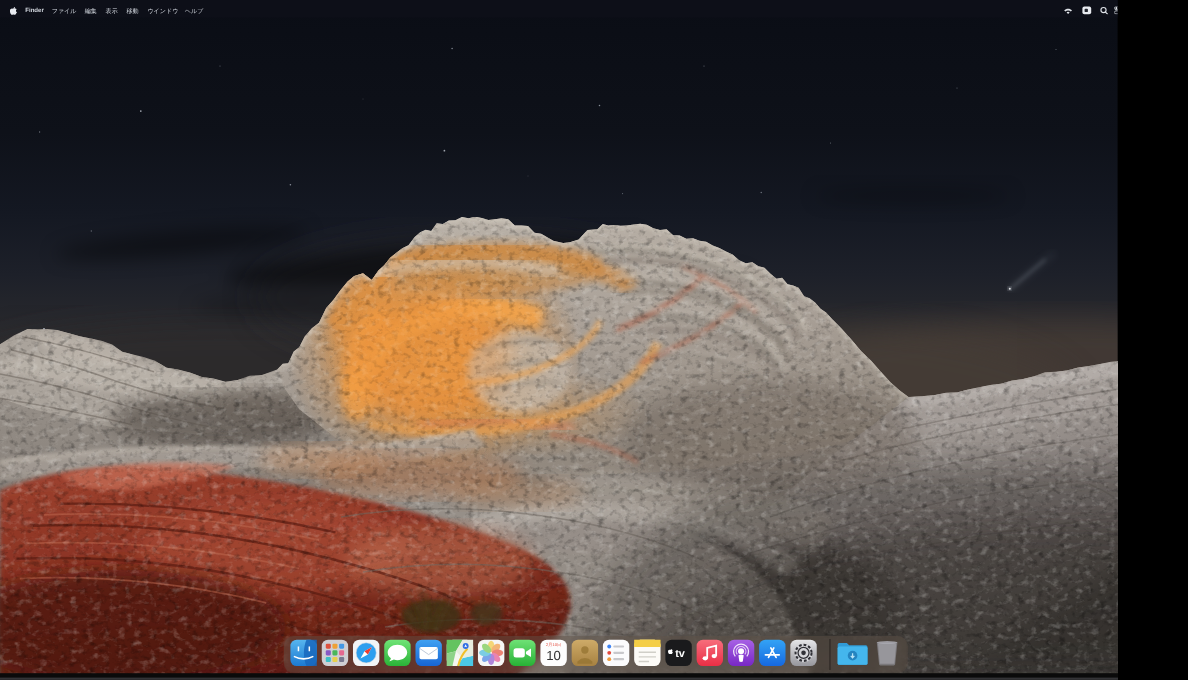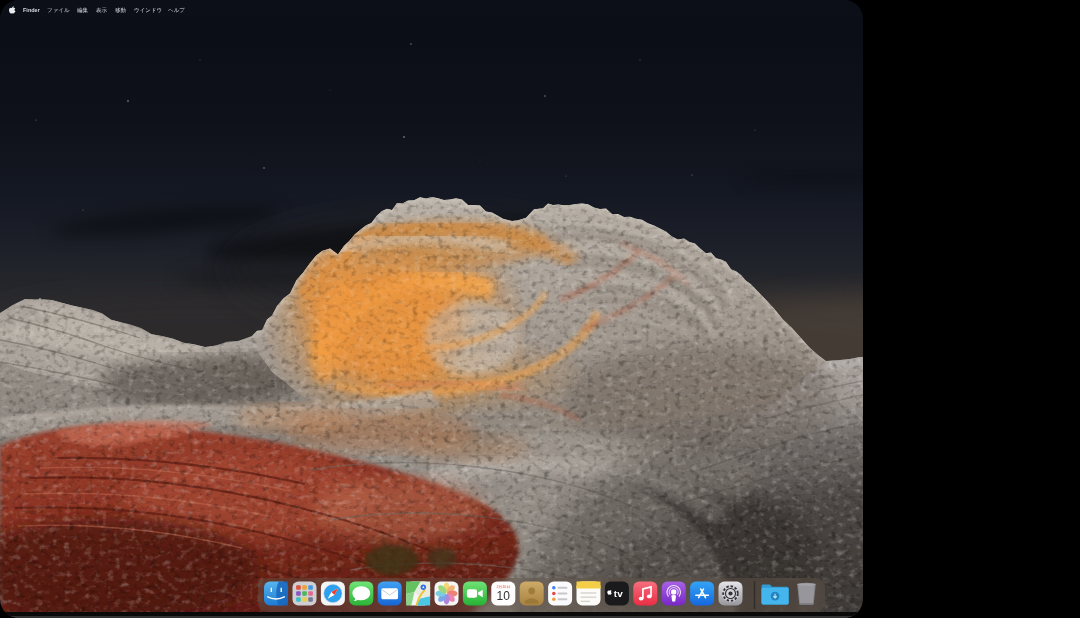--- a/index.html
+++ b/index.html
@@ -1,16 +1,16 @@
 <!DOCTYPE html>
 <html><head>
 <meta charset="utf-8">
 <style>
   html,body{margin:0;padding:0;background:#000;}
-  #screen{position:relative;width:863px;height:618px;overflow:hidden;font-family:"Liberation Sans",sans-serif;border-radius:19px;}
+  #screen{position:relative;width:1016px;height:618px;overflow:hidden;font-family:"Liberation Sans",sans-serif;}
   #wall{position:absolute;left:0;top:0;}
   #menubar{position:absolute;left:0;top:0;width:1080px;height:16px;background:rgba(13,16,24,0.9);color:#d6dbe2;font-size:5.5px;}
   .mitem{position:absolute;top:7px;white-space:nowrap;filter:blur(0.2px);}
   #dock{position:absolute;left:258px;top:578px;width:567px;height:34px;background:rgba(96,82,72,0.45);border-radius:9px;backdrop-filter:blur(5px) saturate(1.05);}
   #botbar{position:absolute;left:0;top:612px;width:1080px;height:6px;background:#0a0a0a;}
   #botbar2{position:absolute;left:0;top:615.5px;width:1080px;height:2.5px;background:#333336;}
 </style>
 </head>
 <body>
 <div id="screen">

